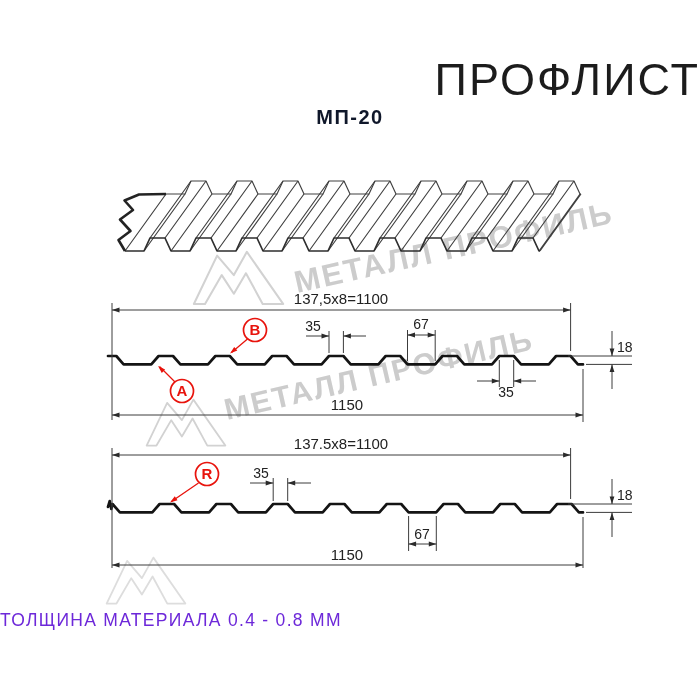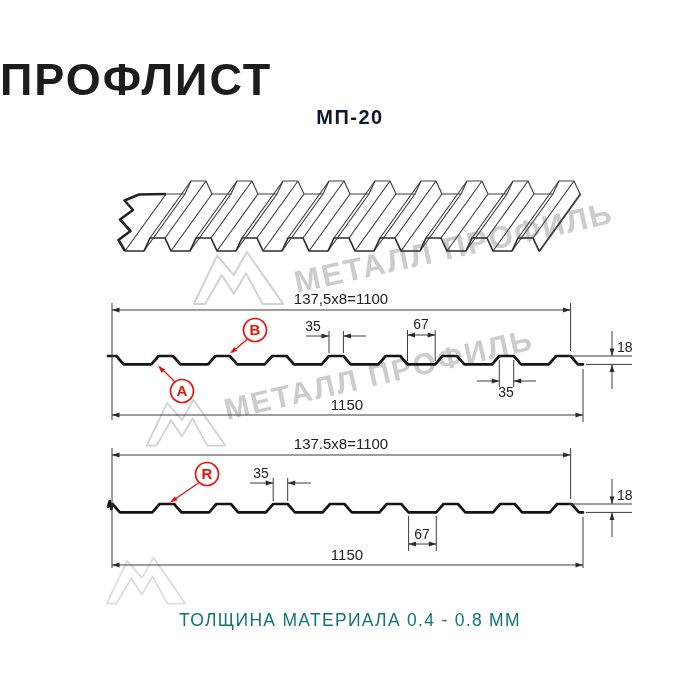--- a/index.html
+++ b/index.html
@@ -1,23 +1,23 @@
 <!DOCTYPE html>
 <html><head>
 <meta charset="utf-8">
 <style>
   html,body{margin:0;padding:0;background:#ffffff;}
   .stage{position:relative;width:700px;height:700px;background:#ffffff;overflow:hidden;
          font-family:"Liberation Sans",sans-serif;}
-  .page-title{position:absolute;top:56px;left:0;right:0;text-align:left;
-              font-size:45px;line-height:48px;font-weight:700;letter-spacing:2px;color:#1c1c1c;}
+  .page-title{position:absolute;top:56px;left:0;right:0;text-align:right;
+              font-size:45px;line-height:48px;font-weight:400;letter-spacing:2px;color:#1c1c1c;}
   .page-subtitle{position:absolute;top:106px;left:0;right:0;text-align:center;
               font-size:20px;line-height:22px;font-weight:700;letter-spacing:1.5px;color:#0f172a;}
-  .footer-note{position:absolute;top:610px;left:0;right:0;text-align:center;
-              font-size:17.5px;letter-spacing:1.3px;color:#0f766e;font-weight:400;}
+  .footer-note{position:absolute;top:610px;left:0;right:0;
+              font-size:17.5px;letter-spacing:1.3px;color:#6d28d9;font-weight:400;}
   svg{position:absolute;left:0;top:0;}
   text.dim{font-family:"Liberation Sans",sans-serif;font-size:14px;fill:#222;}
   text.dimbig{font-family:"Liberation Sans",sans-serif;font-size:15px;fill:#222;}
   text.callout{font-family:"Liberation Sans",sans-serif;font-size:15px;font-weight:700;fill:#e8130c;}
   text.wm{font-family:"Liberation Sans",sans-serif;font-weight:700;fill:#cccccc;}
   .thin{stroke:#3c3c3c;stroke-width:1;fill:none;}
   .arrowfill{fill:#2b2b2b;stroke:none;}
   .profile{stroke:#141414;stroke-width:2.7;fill:none;stroke-linejoin:round;stroke-linecap:round;}
   .sheetline{stroke:#404040;stroke-width:1.15;fill:none;stroke-linejoin:round;}
   .sheetfront{stroke:#2e2e2e;stroke-width:1.7;fill:none;stroke-linejoin:round;}

